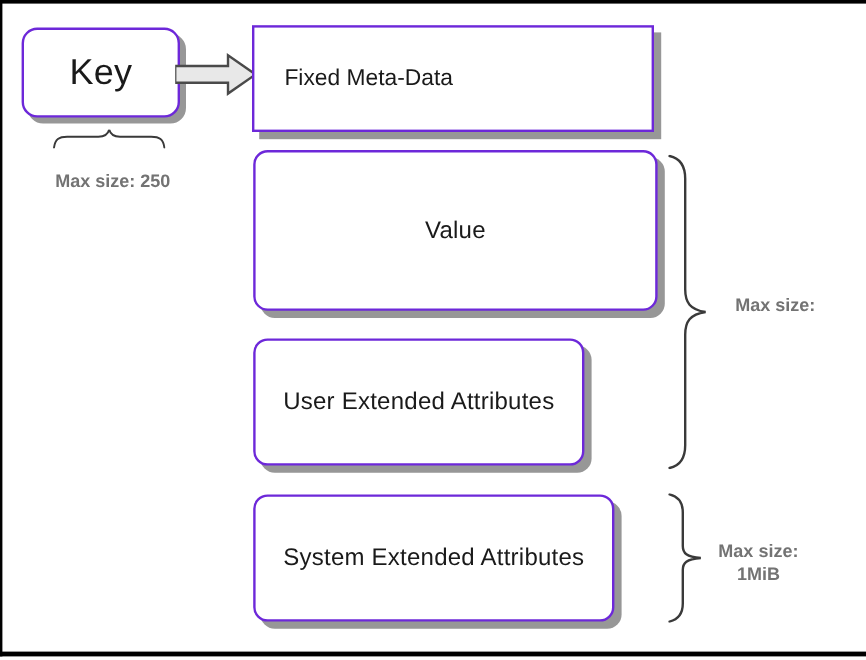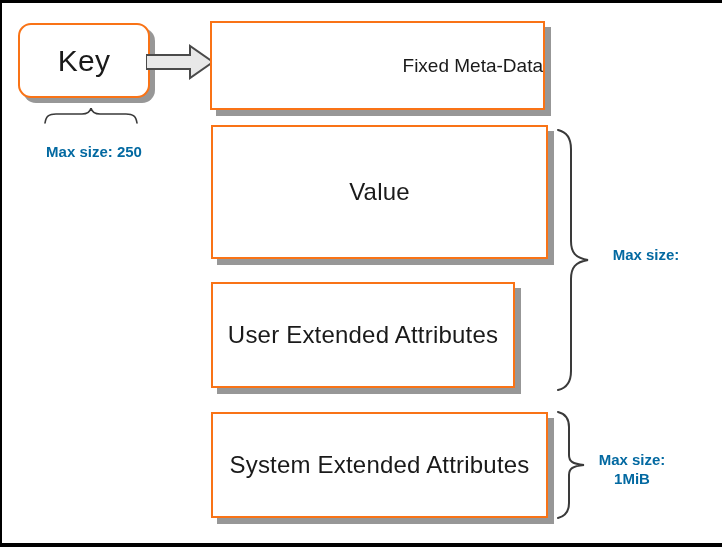--- a/index.html
+++ b/index.html
@@ -13,55 +13,56 @@
     color: #1a1a1a;
   }
   
   .frame-top    { position: absolute; left: 0; top: 0;    width: 722px; height: 3px; background: #000; }
   .frame-bottom { position: absolute; left: 0; top: 543px; width: 722px; height: 4px; background: #000; }
   .frame-left   { position: absolute; left: 0; top: 0;    width: 2px;  height: 547px; background: #000; }
 
   .box {
     position: absolute;
     background: #ffffff;
-    border: 2px solid #f97316;
+    border: 2px solid #6d28d9;
     box-shadow: 6px 6px 0 #979797;
     box-sizing: border-box;
   }
   .box.rounded { border-radius: 13px; box-shadow: 5px 5px 0 #979797; }
 
   .center-label {
     display: flex;
     align-items: center;
     justify-content: center;
-    font-size: 24px;
+    font-size: 20px;
     letter-spacing: 0.2px;
+    border-radius: 12px;
   }
 
   #key-box { left: 18px; top: 23px; width: 132px; height: 75px; font-size: 30px; }
 
   #fixed-meta-box {
     left: 210px; top: 21px; width: 335px; height: 89px;
     display: flex; flex-direction: column; justify-content: center;
-    align-items: flex-end; padding-left: 25px; gap: 9px;
+    align-items: flex-start; padding-left: 25px; gap: 9px;
   }
   .meta-title  { font-size: 19px; }
   .meta-fields { font-size: 15px; font-weight: bold; }
 
   #value-box  { left: 211px; top: 125px; width: 337px; height: 134px; }
-  #user-box   { left: 211px; top: 282px; width: 304px; height: 106px; }
-  #system-box { left: 211px; top: 412px; width: 337px; height: 106px; }
+  #user-box   { left: 211px; top: 282px; width: 276px; height: 106px; }
+  #system-box { left: 211px; top: 412px; width: 301px; height: 106px; }
 
   .note {
     position: absolute;
     text-align: center;
     font-size: 15px;
     font-weight: bold;
     line-height: 1.25;
-    color: #0369a1;
+    color: #737373;
   }
   #key-note    { left: 24px;  top: 143px; width: 140px; }
   #value-note  { left: 598px; top: 246px; width: 96px; }
   #system-note { left: 588px; top: 451px; width: 88px; }
 
   .svg-abs { position: absolute; }
 </style>
 </head>
 <body>
 

